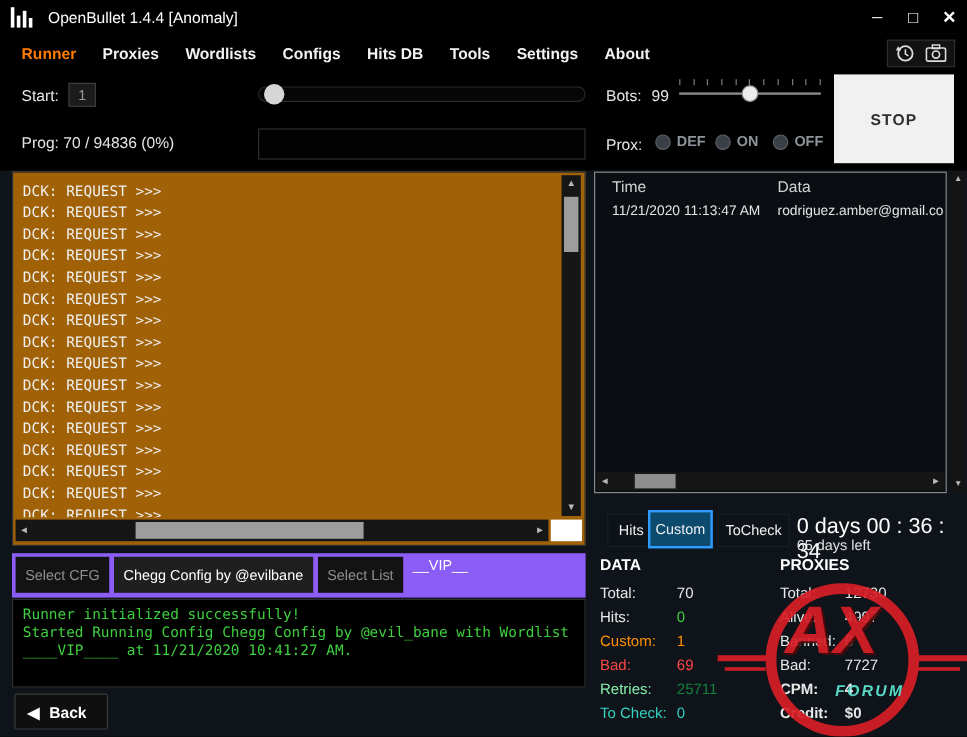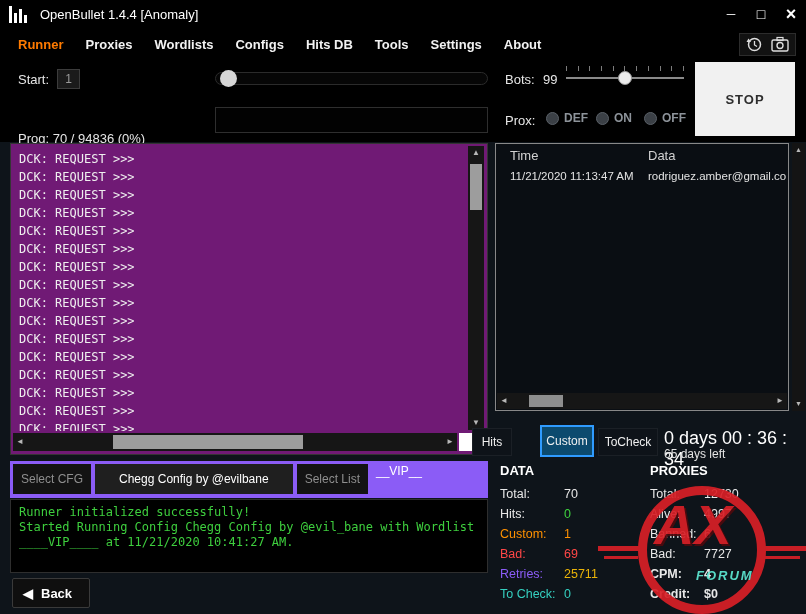--- a/index.html
+++ b/index.html
@@ -35,21 +35,21 @@
   .slider2 .ticks span { width:1px; height:5px; background:#7d7d7d; }
   .slider2 .track2 { height:2px; background:#8a8a8a; margin-top:6px; }
   .thumb2 { position:absolute; top:5px; width:14px; height:14px; border-radius:50%; background:#ececec; border:1px solid #999; }
   .stop-btn { background:#f1f1f1; color:#2e2e2e; font-weight:bold; font-size:13px; letter-spacing:1px; display:flex; align-items:center; justify-content:center; }
   .progress { background:#020202; border:1px solid #2e2e2e; }
   .radio { display:flex; align-items:center; gap:5px; }
   .radio .dot { width:13px; height:13px; border-radius:50%; background:#3b4046; border:1px solid #5a6067; }
   .radio .rlabel { color:#8d939a; font-size:12px; font-weight:bold; }
 
   
-  .log-panel { background:#701a75; border:1px solid #343434; }
+  .log-panel { background:#a16207; border:1px solid #343434; }
   .log-content { position:absolute; left:2px; top:2px; right:22px; bottom:23px; overflow:hidden; padding:4px 6px; font-family:"DejaVu Sans Mono", monospace; font-size:12px; line-height:18px; color:#efefef; }
   .vscroll { position:absolute; top:2px; right:3px; width:16px; bottom:24px; background:#161616; }
   .sarrow { color:#b8b8b8; font-size:8px; text-align:center; line-height:14px; height:14px; width:100%; display:block; }
   .vscroll .thumb { position:absolute; left:2px; right:2px; top:18px; height:46px; background:#9d9d9d; }
   .vscroll .down { position:absolute; bottom:0; left:0; }
   .hscroll { position:absolute; left:2px; bottom:3px; right:30px; height:18px; background:#161616; }
   .hscroll .sarrow { width:14px; height:18px; line-height:18px; position:absolute; top:0; }
   .hscroll .left { left:0; } .hscroll .right { right:0; }
   .hscroll .thumb { position:absolute; left:100px; width:190px; top:2px; bottom:2px; background:#9d9d9d; }
   .corner { position:absolute; right:2px; bottom:3px; width:26px; height:18px; background:#fff; }
@@ -68,21 +68,21 @@
 
   
   .tab { position:absolute; background:#0e1319; color:#f0f0f0; font-size:12px; display:flex; align-items:center; justify-content:center; border:1px solid #1b2026; }
   .tab.active { border:2px solid #2f9bff; background:#0c4a6e; }
   .timer1 { color:#fff; font-size:18px; }
   .timer2 { color:#e3e3e3; font-size:12px; }
 
   
   .config-row { background:#8b5cf6; display:flex; padding:3px; }
   .cfg-btn { height:30px; display:flex; align-items:center; justify-content:center; color:#8f8f8f; font-size:12px; background:#131313; padding:0 8px; }
-  .cfg-name { height:30px; display:flex; align-items:center; justify-content:center; color:#fff; font-size:12px; background:#1f1f1f; padding:0 24px; margin-left:4px; }
+  .cfg-name { height:30px; display:flex; align-items:center; justify-content:center; color:#fff; font-size:12px; background:#1f1f1f; padding:0 8px; margin-left:4px; }
   .list-name { color:#fff; font-size:12px; margin-left:8px; }
 
   
   .output { background:#000; border:1px solid #2e2e2e; padding:5px 8px; font-family:"DejaVu Sans Mono", monospace; font-size:12px; line-height:15px; overflow:hidden; }
 
   
   .back-btn { background:#0f0f0f; border:1px solid #3a3a3a; border-radius:2px; display:flex; align-items:center; gap:8px; padding-left:10px; color:#fff; font-size:13px; font-weight:bold; }
   .back-arrow { font-size:13px; }
 
   
@@ -168,21 +168,21 @@
         <span></span>
         <span></span>
         <span></span>
     </div>
     <div class="track2" data-interactable="true"></div>
     <span class="thumb2" style="left:52px" data-interactable="true"></span>
   </div>
 
   <div class="abs stop-btn" style="left:695px;top:62px;width:100px;height:74px" data-interactable="true">STOP</div>
 
-  <span class="abs lbl" style="left:18px;top:131px" data-interactable="false">Prog: 70 / 94836 (0%)</span>
+  <span class="abs lbl" style="left:18px;top:111px" data-interactable="false">Prog: 70 / 94836 (0%)</span>
   <div class="abs progress" style="left:215px;top:107px;width:273px;height:26px" data-interactable="false"></div>
 
   <span class="abs lbl" style="left:505px;top:113px" data-interactable="false">Prox:</span>
   <div class="abs radio" style="left:546px;top:111px" data-interactable="true">
     <span class="dot" data-interactable="false"></span>
     <span class="rlabel" data-interactable="false">DEF</span>
   </div>
   <div class="abs radio" style="left:596px;top:111px" data-interactable="true">
     <span class="dot" data-interactable="false"></span>
     <span class="rlabel" data-interactable="false">ON</span>
@@ -236,21 +236,21 @@
       <span class="thumb" data-interactable="true"></span>
       <span class="sarrow right" data-interactable="true">►</span>
     </div>
   </div>
 
   <div class="abs edge-scroll" style="left:792px;top:143px;width:13px;height:268px" data-interactable="true">
     <span class="sarrow" data-interactable="true">▲</span>
     <span class="sarrow down" data-interactable="true">▼</span>
   </div>
 
-  <div class="abs tab" style="left:472px;top:428px;width:40px;height:28px" data-interactable="true">Hits</div>
+  <div class="abs tab" style="left:506px;top:428px;width:40px;height:28px" data-interactable="true">Hits</div>
   <div class="abs tab active" style="left:540px;top:425px;width:54px;height:32px" data-interactable="true">Custom</div>
   <div class="abs tab" style="left:598px;top:428px;width:60px;height:28px" data-interactable="true">ToCheck</div>
 
   <span class="abs timer1" style="left:664px;top:428px" data-interactable="false">0 days 00 : 36 : 34</span>
   <span class="abs timer2" style="left:664px;top:447px" data-interactable="false">65 days left</span>
 
   <div class="abs config-row" style="left:10px;top:461px;width:478px;height:37px" data-interactable="false">
     <div class="cfg-btn" data-interactable="true">Select CFG</div>
     <div class="cfg-name" data-interactable="false">Chegg Config by @evilbane</div>
     <div class="cfg-btn" style="margin-left:4px" data-interactable="true">Select List</div>
@@ -279,22 +279,22 @@
     </div>
     <div class="stat-row">
       <span class="stat-label" data-interactable="false" style="color: rgb(255, 145, 0);">Custom:</span>
       <span class="stat-value" data-interactable="false" style="color: rgb(255, 145, 0);">1</span>
     </div>
     <div class="stat-row">
       <span class="stat-label" data-interactable="false" style="color: rgb(255, 71, 71);">Bad:</span>
       <span class="stat-value" data-interactable="false" style="color: rgb(255, 71, 71);">69</span>
     </div>
     <div class="stat-row">
-      <span class="stat-label" data-interactable="false" style="color: #8b5cf6;">Retries:</span>
-      <span class="stat-value" data-interactable="false" style="color: #eab308;">25711</span>
+      <span class="stat-label" data-interactable="false" style="color: #86efac;">Retries:</span>
+      <span class="stat-value" data-interactable="false" style="color: #15803d;">25711</span>
     </div>
     <div class="stat-row">
       <span class="stat-label" data-interactable="false" style="color: rgb(53, 208, 192);">To Check:</span>
       <span class="stat-value" data-interactable="false" style="color: rgb(53, 208, 192);">0</span>
     </div>
   </div>
 
   <div class="abs prox-col" style="left:650px;top:463px;width:146px" data-interactable="false">
     <div class="stat-header" data-interactable="false">PROXIES</div>
     <div class="stat-row">

